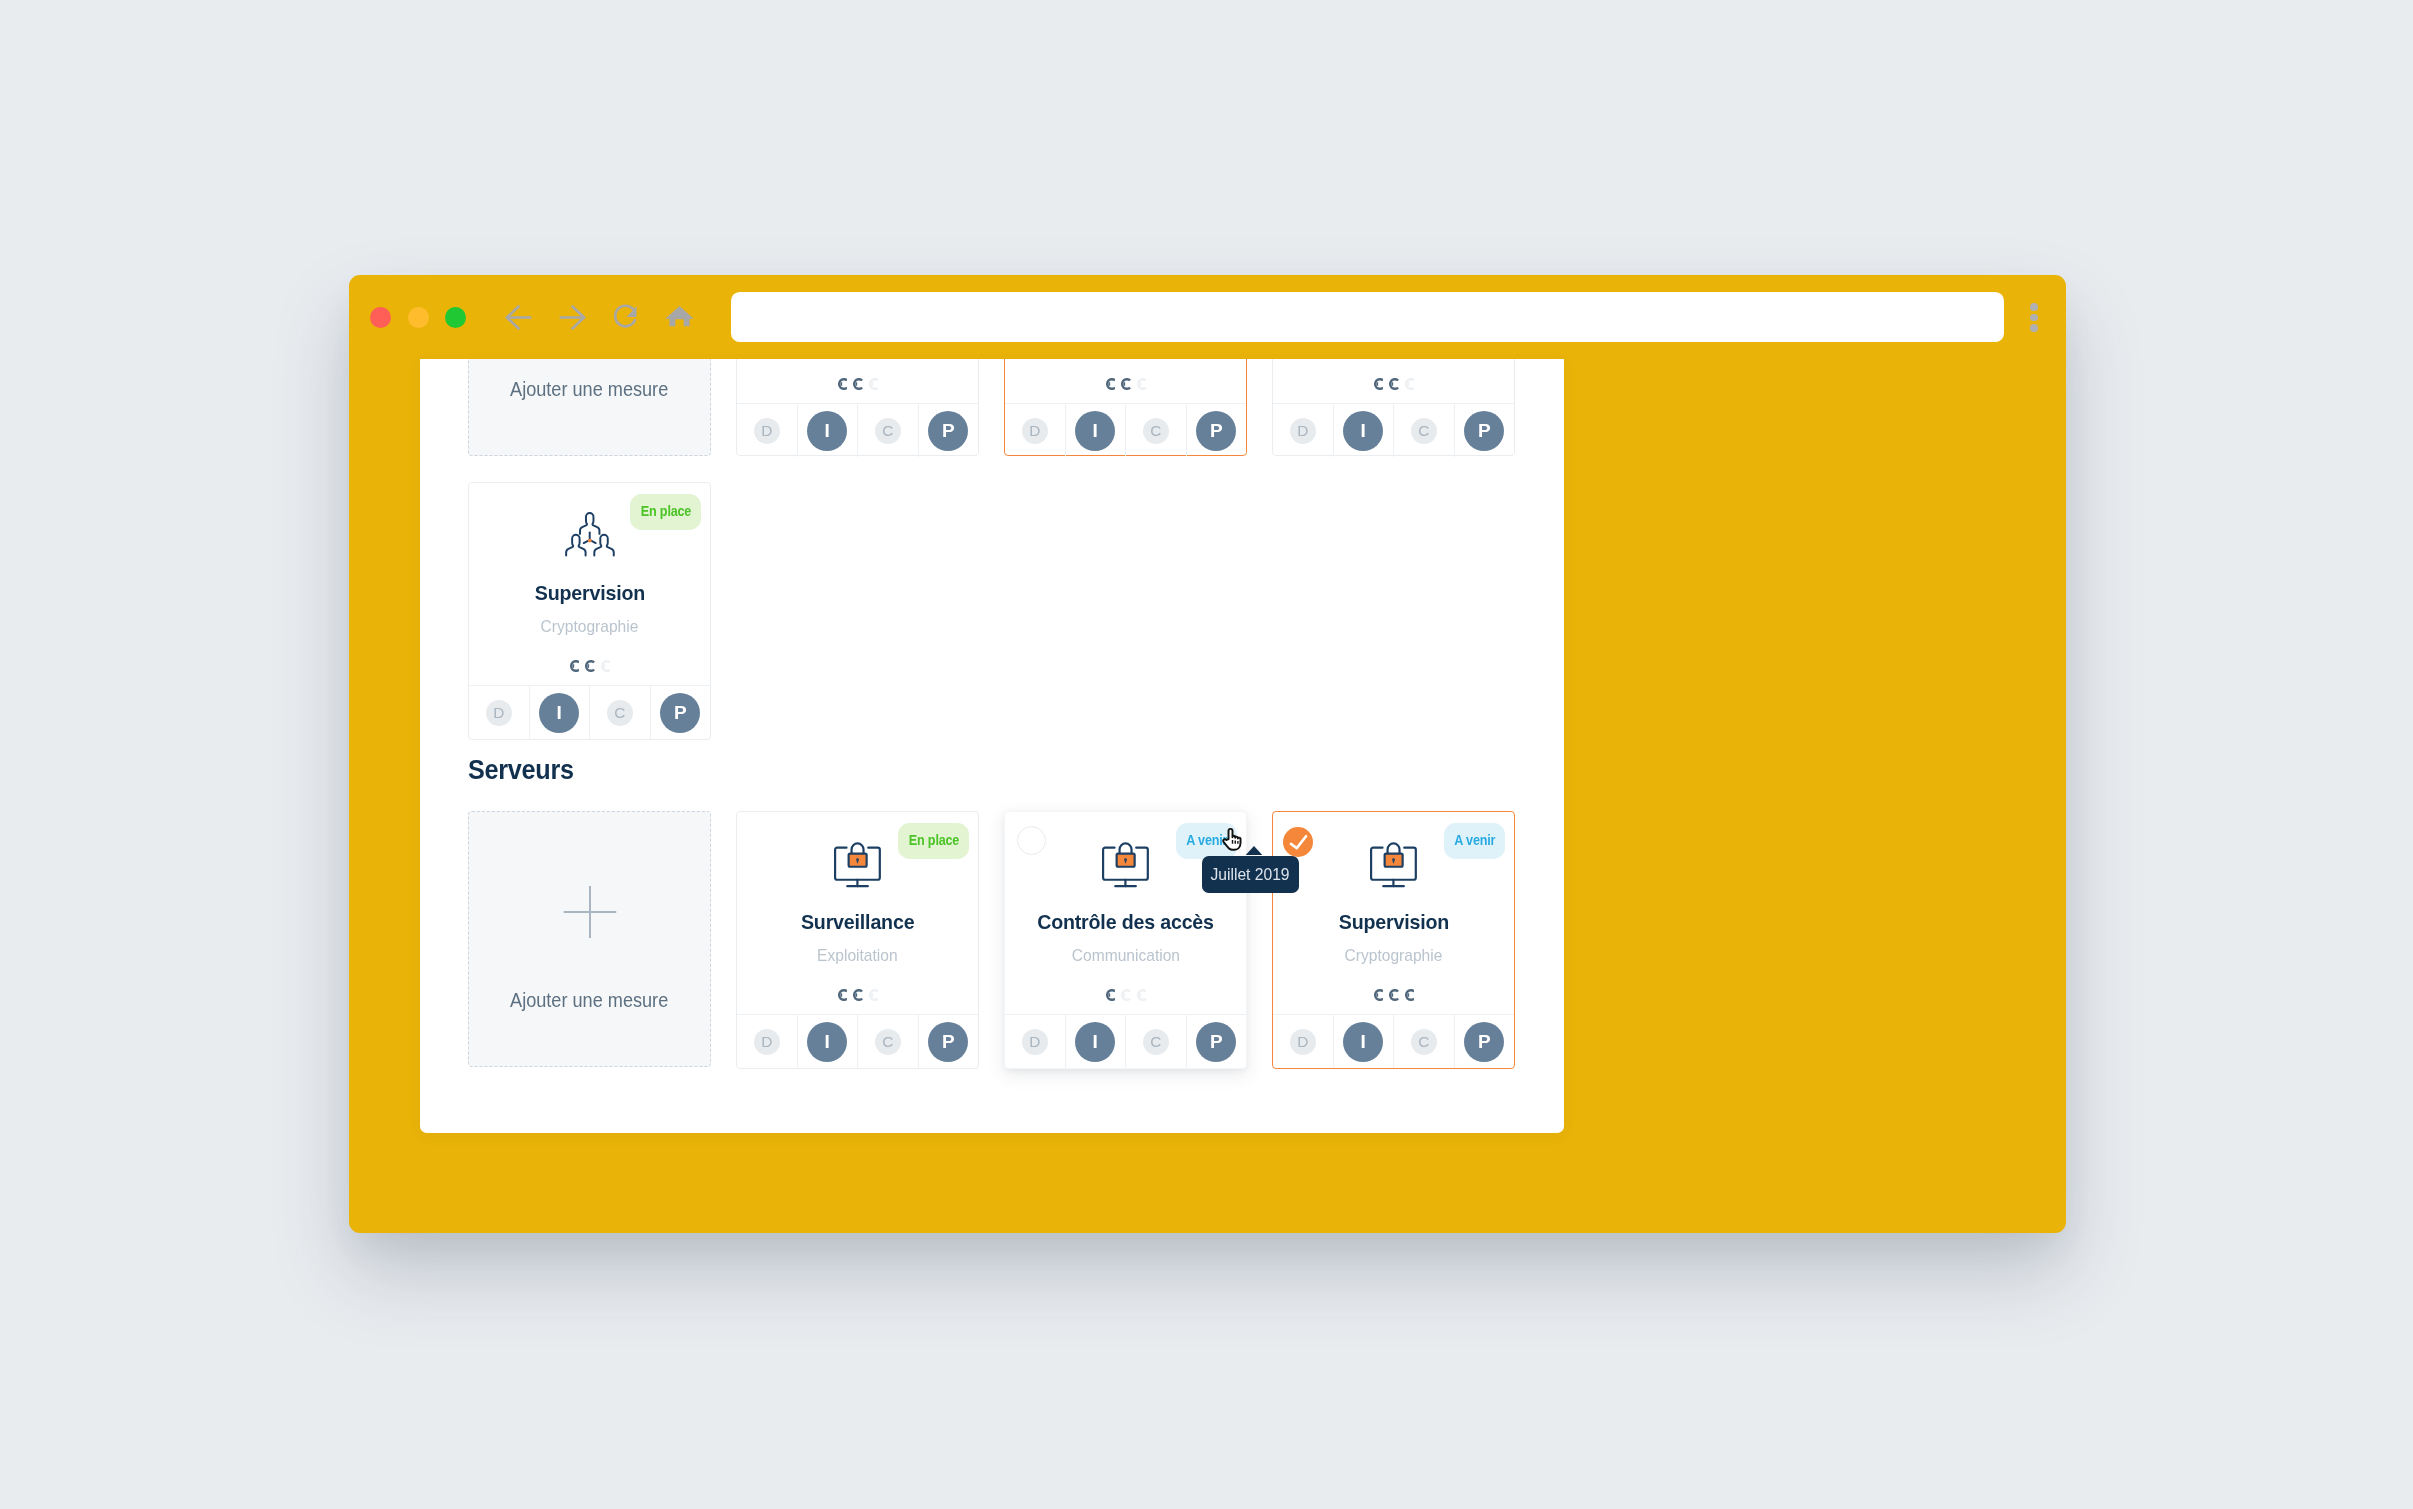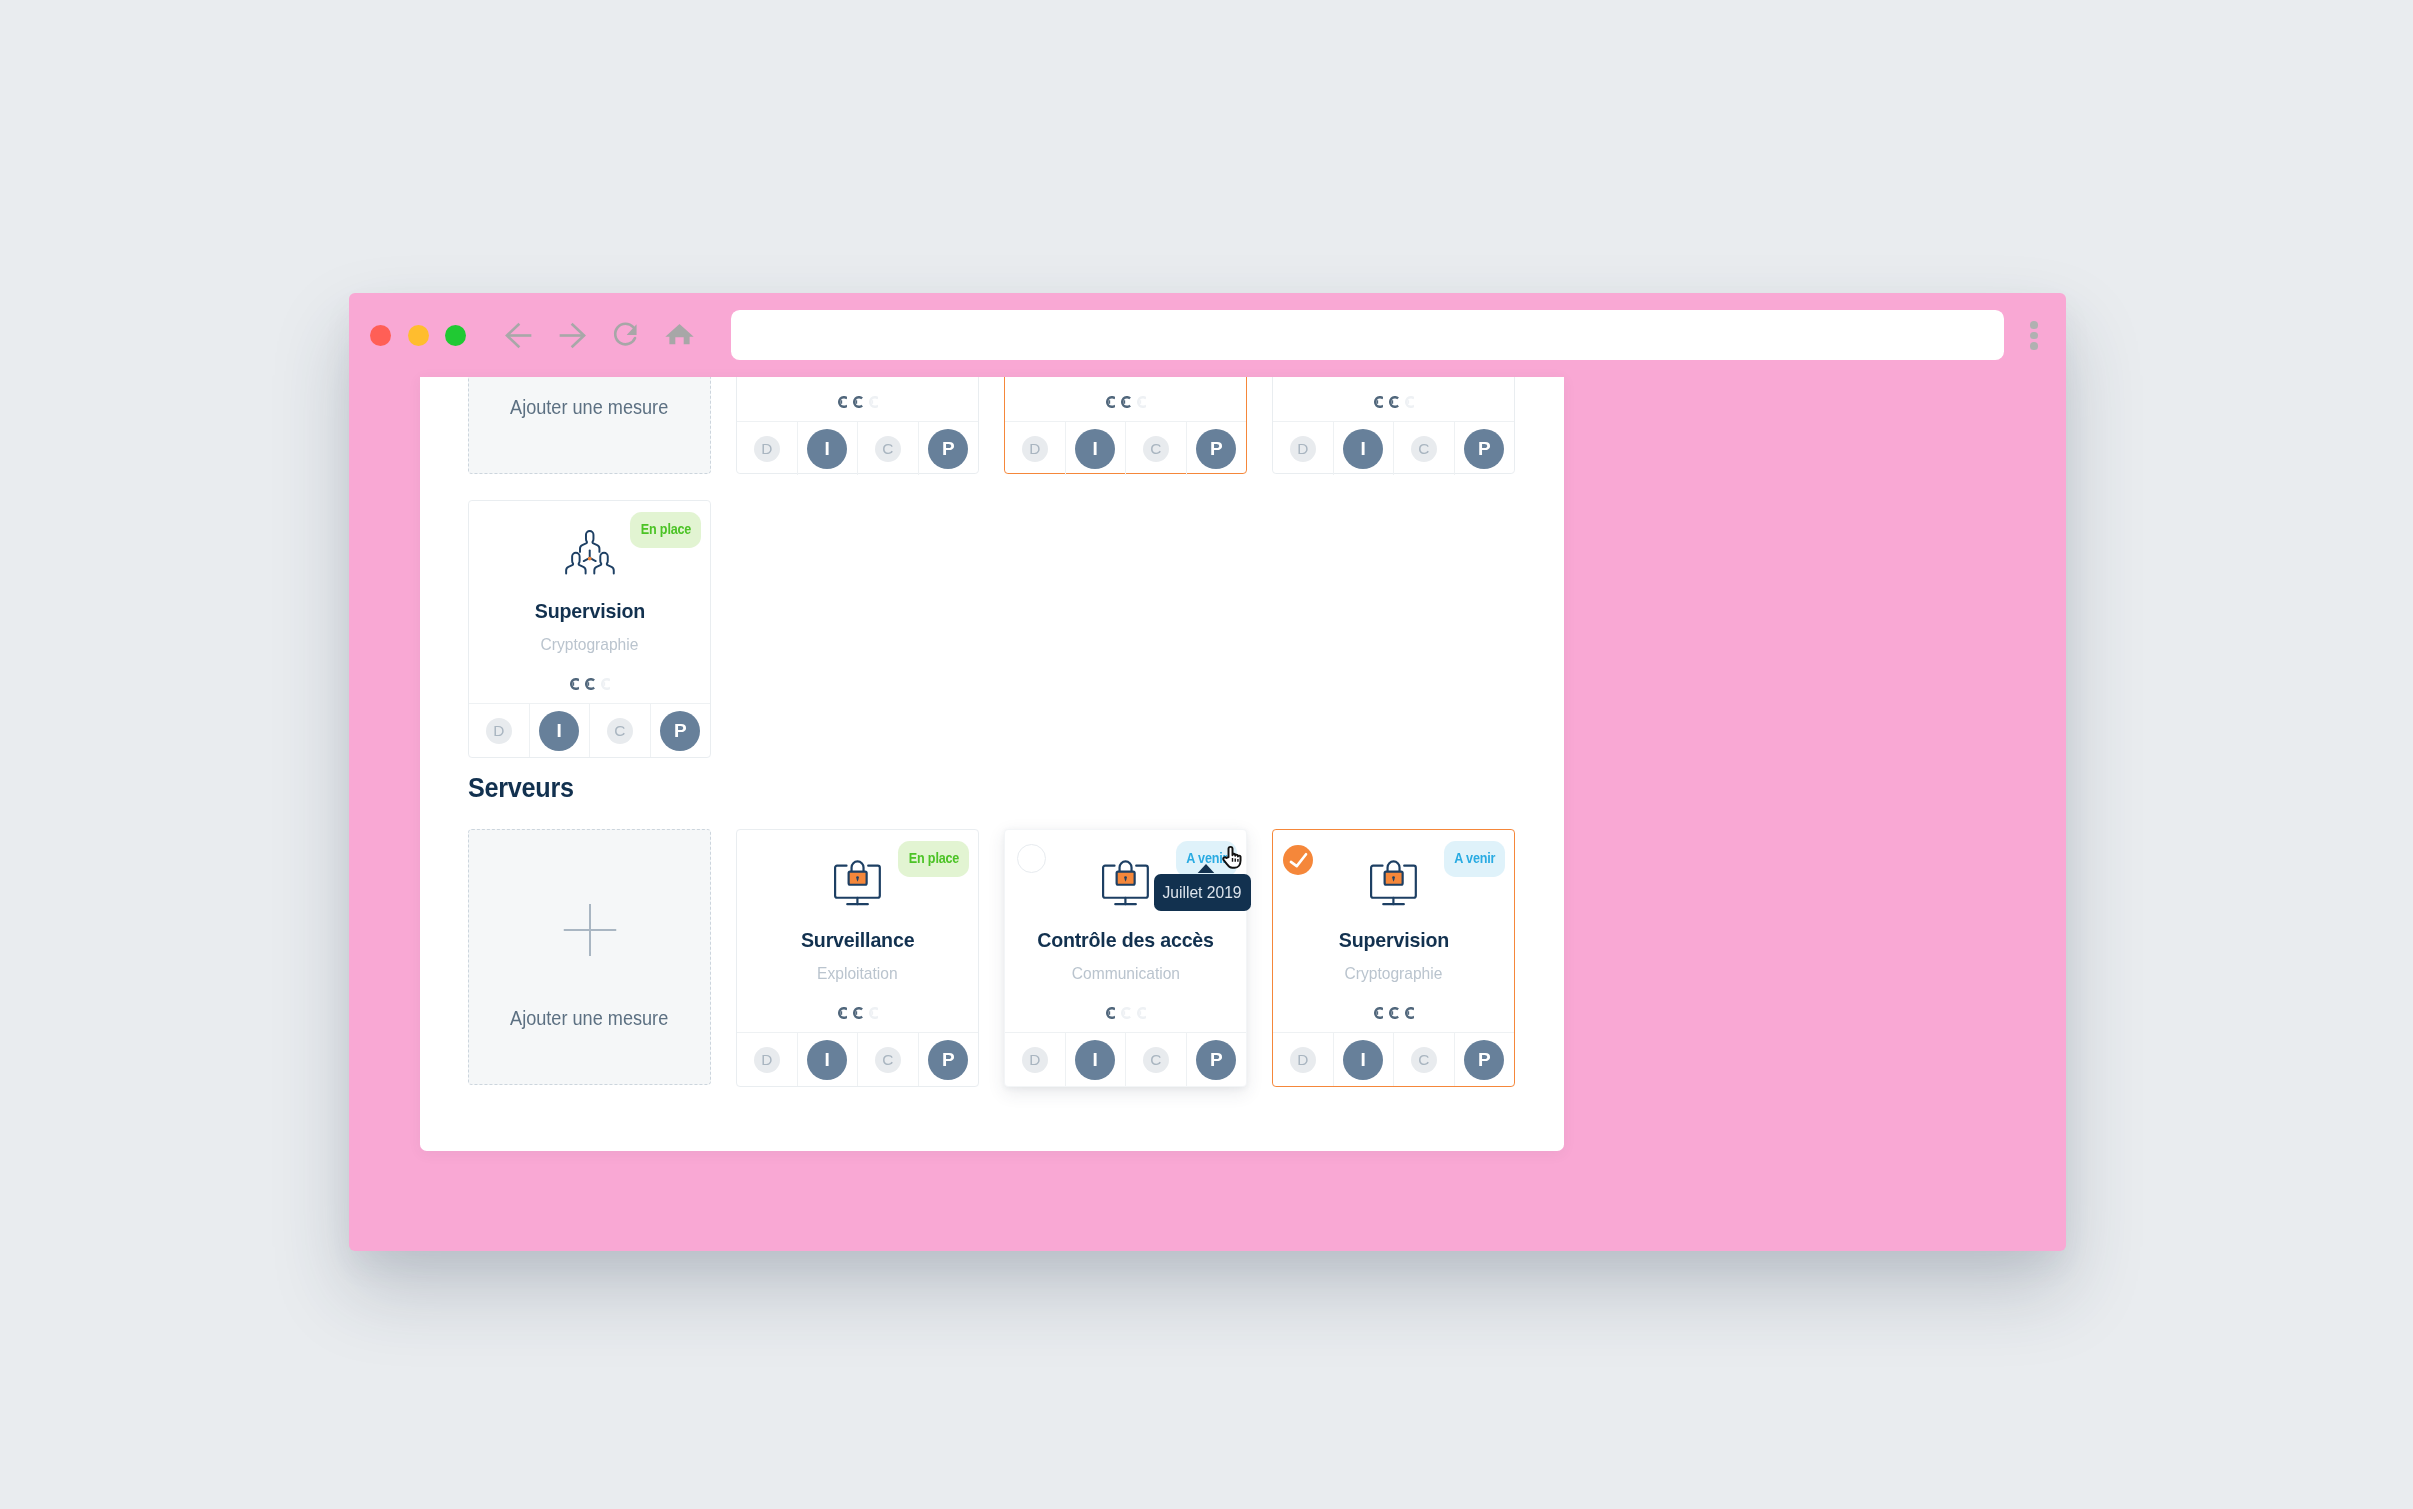--- a/index.html
+++ b/index.html
@@ -1,22 +1,22 @@
 <!DOCTYPE html>
 <html><head>
 <meta charset="utf-8">
 <style>
   html,body{margin:0;padding:0;}
   body{width:2414px;height:1509px;overflow:hidden;background:#e9ecef;
        font-family:"Liberation Sans",sans-serif;-webkit-font-smoothing:antialiased;}
   .stage{position:absolute;left:0;top:0;width:2414px;height:1509px;}
 
   
-  .browser{position:absolute;left:349px;top:293px;width:1717px;height:958px;
-           background:#f9a8d4;border-radius:6px;
+  .browser{position:absolute;left:349px;top:275px;width:1717px;height:958px;
+           background:#eab308;border-radius:11px;
            box-shadow:0 39px 77px rgba(38,54,74,.21), 0 15.4px 31px rgba(38,54,74,.05);}
   .chrome{position:absolute;left:0;top:0;right:0;height:77px;}
   .dot{position:absolute;width:21px;height:21px;border-radius:50%;top:32px;}
   .dot.red{left:21px;background:#ff5f56;}
   .dot.yellow{left:59px;background:#ffbd2e;}
   .dot.green{left:96px;background:#20c933;}
   .navbtn{position:absolute;top:21px;width:42px;height:42px;display:flex;align-items:center;justify-content:center;}
   .navbtn svg{display:block;}
   .urlbar{position:absolute;left:382px;top:17.4px;width:1273px;height:50px;background:#fff;border-radius:8.7px;}
   .kebab{position:absolute;left:1681px;top:28px;width:7.7px;height:29px;}
@@ -71,21 +71,21 @@
            display:flex;align-items:center;justify-content:center;z-index:6;}
   .emptytick{position:absolute;left:11.6px;top:13.5px;width:29px;height:29px;border-radius:50%;
              border:1.5px solid #e7ebef;background:#fff;box-sizing:border-box;z-index:6;}
 
   .section-title{font-size:28px;font-weight:700;color:#12314f;margin-left:48px;line-height:27px;letter-spacing:-0.3px;}
   .section-title span{display:inline-block;transform:scaleX(.90);transform-origin:left center;}
 
   
   .tip{position:absolute;background:#12314f;color:#e6eaf0;border-radius:6.8px;width:97px;height:37px;
        display:flex;align-items:center;justify-content:center;
-       font-size:17px;white-space:nowrap;z-index:60;line-height:19.3px;}
+       font-size:17px;white-space:nowrap;z-index:60;line-height:19.3px;margin-left:48px;}
   .tip .arrow{position:absolute;top:-9.7px;left:43px;width:0;height:0;
        border-left:9.7px solid transparent;border-right:9.7px solid transparent;border-bottom:9.7px solid #12314f;}
   .tip span{color:#dde4ec;}
   .tip span{display:inline-block;transform:scaleX(.92);}
 
   .cursor{position:absolute;z-index:80;}
 </style>
 </head>
 <body>
 

